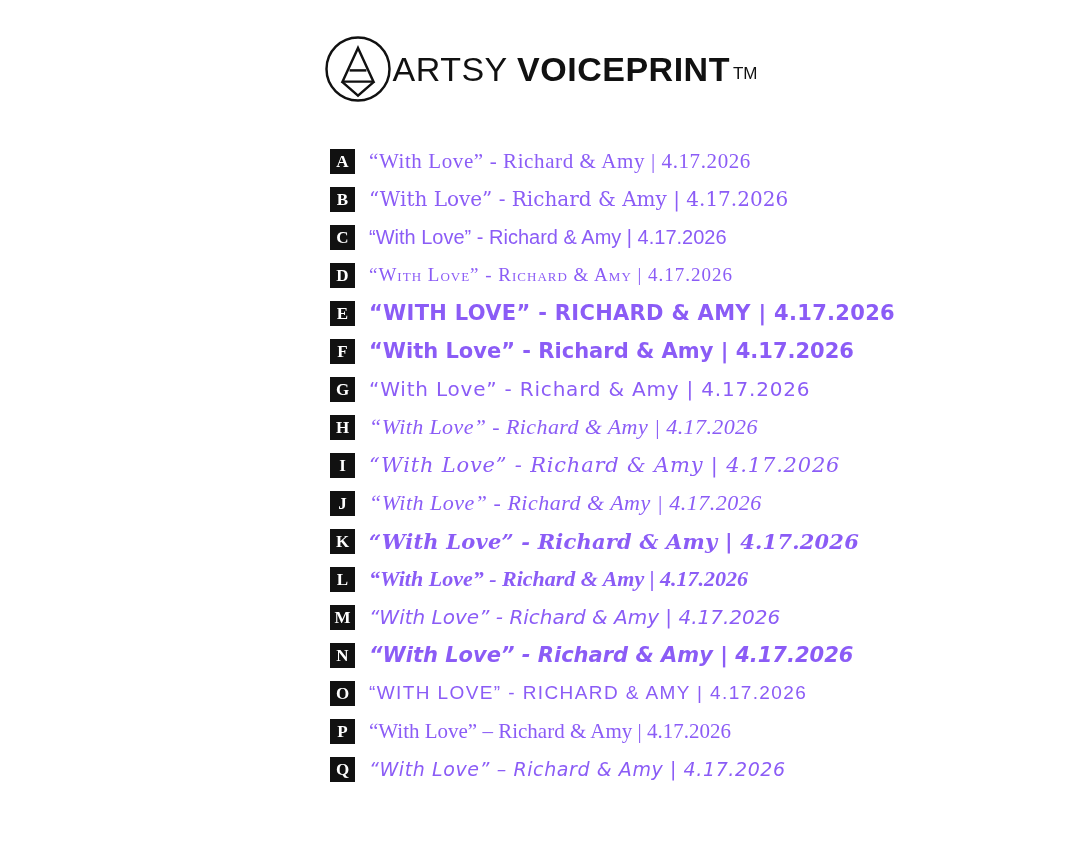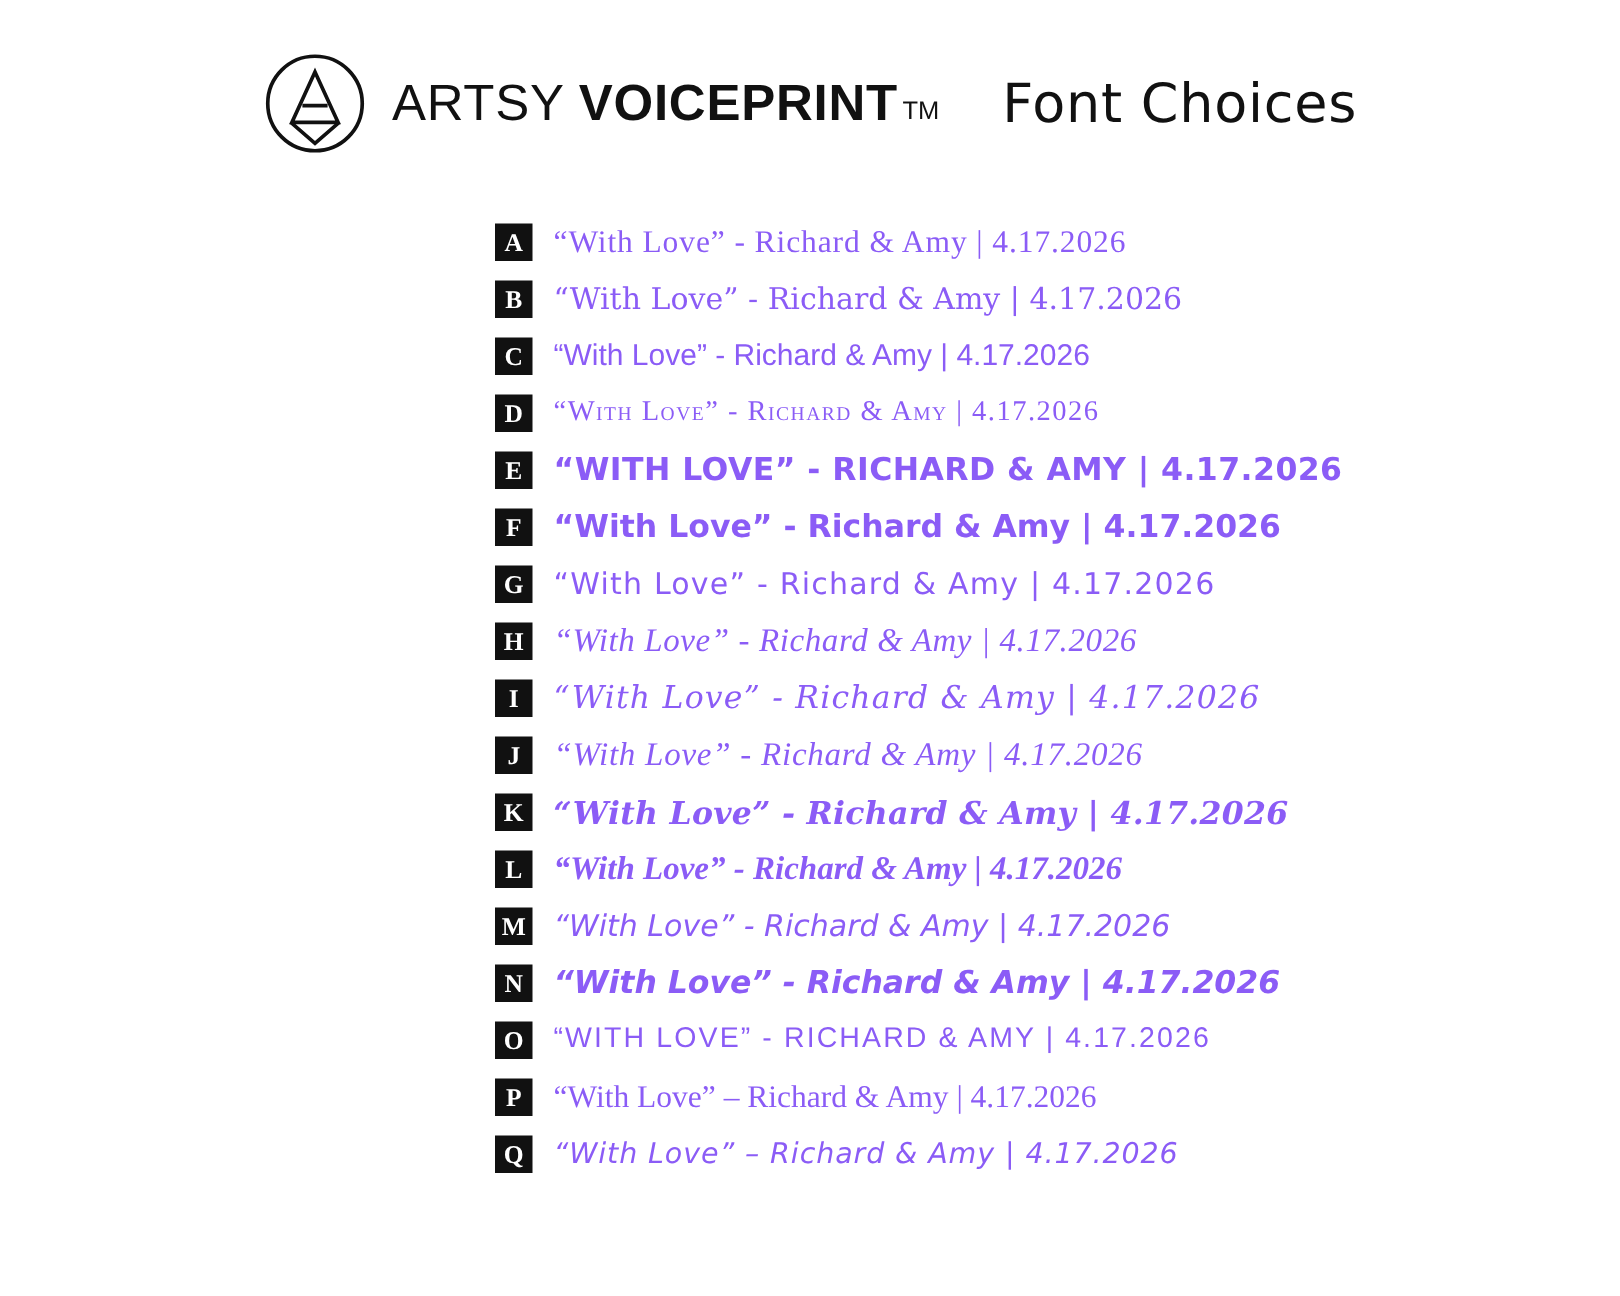--- a/index.html
+++ b/index.html
@@ -19,21 +19,21 @@
     position: relative;
     width: 1080px;
     height: 864px;
   }
 
   
   .header {
     display: flex;
     align-items: center;
     justify-content: center;
-    gap: 16px;
+    gap: 0;
     padding-top: 34px;
   }
   .logo-mark {
     width: 70px;
     height: 70px;
     flex: 0 0 auto;
   }
   .brand {
     display: flex;
     align-items: flex-end;
@@ -132,21 +132,20 @@
       </svg>
     </span>
 
     <span class="brand">
       <span class="brand-word">
         <span class="thin">ARTSY </span><span class="bold">VOICEPRINT</span>
       </span>
       <span class="brand-tm">TM</span>
     </span>
 
-    <span class="header-title">Font Choices</span>
   </div>
 
   <div class="list">
     <div class="row">
       <span class="badge">A</span>
       <span class="sample f-a">“With Love” - Richard &amp; Amy  |  4.17.2026</span>
     </div>
     <div class="row">
       <span class="badge">B</span>
       <span class="sample f-b">“With Love” - Richard &amp; Amy | 4.17.2026</span>

